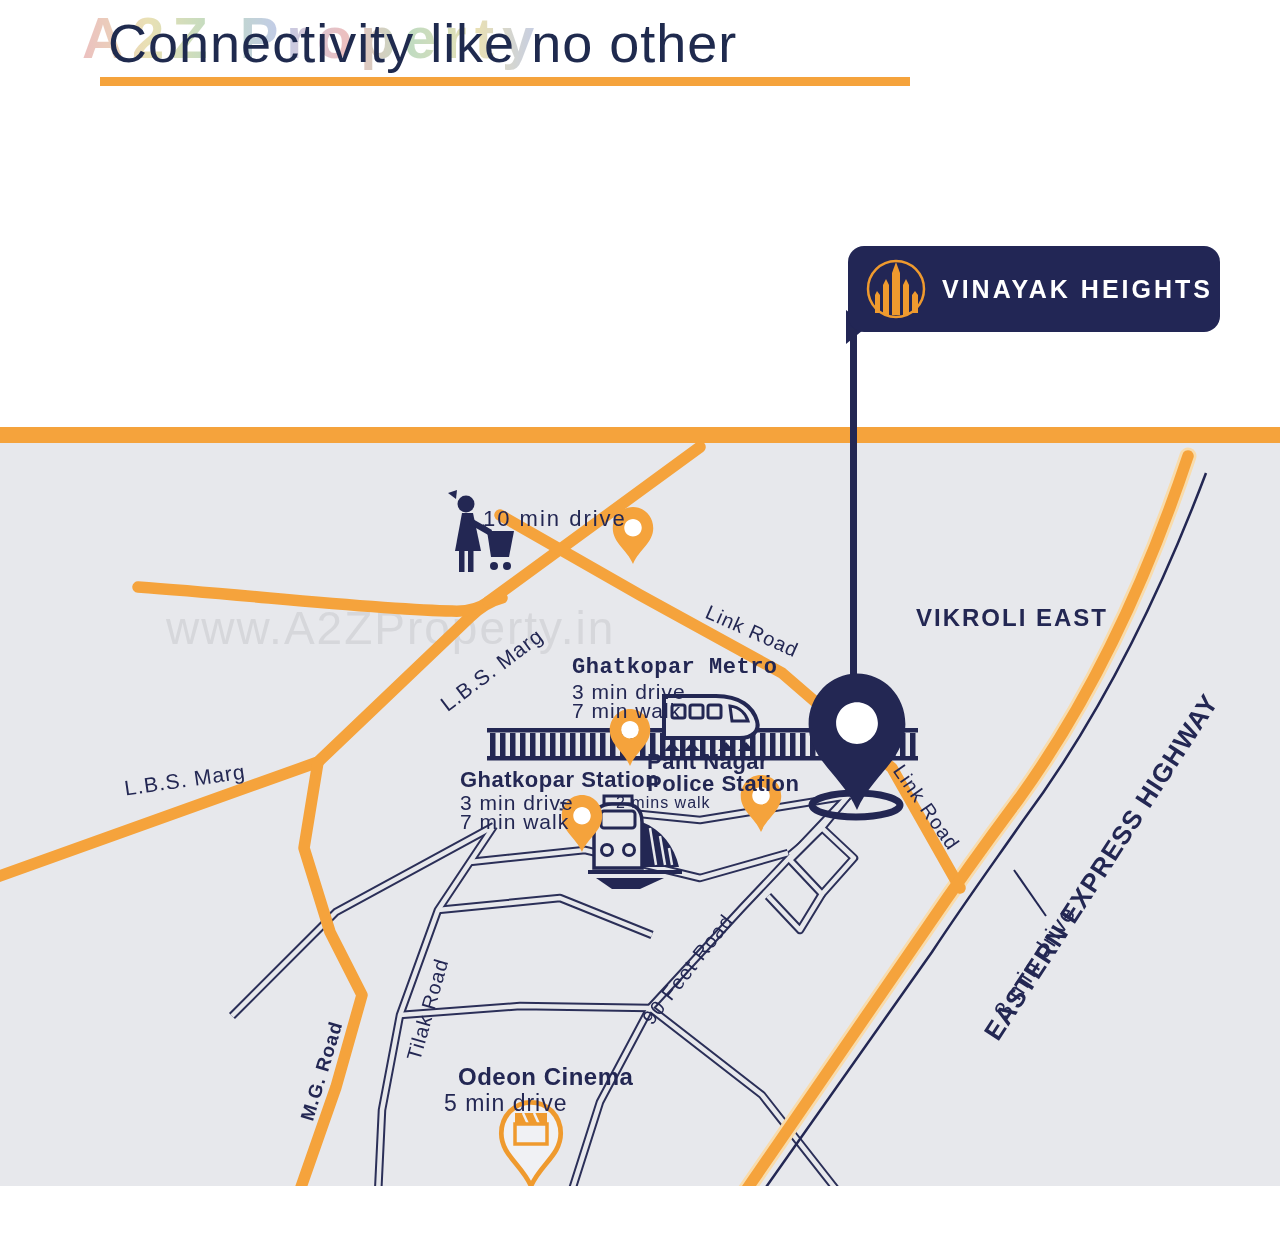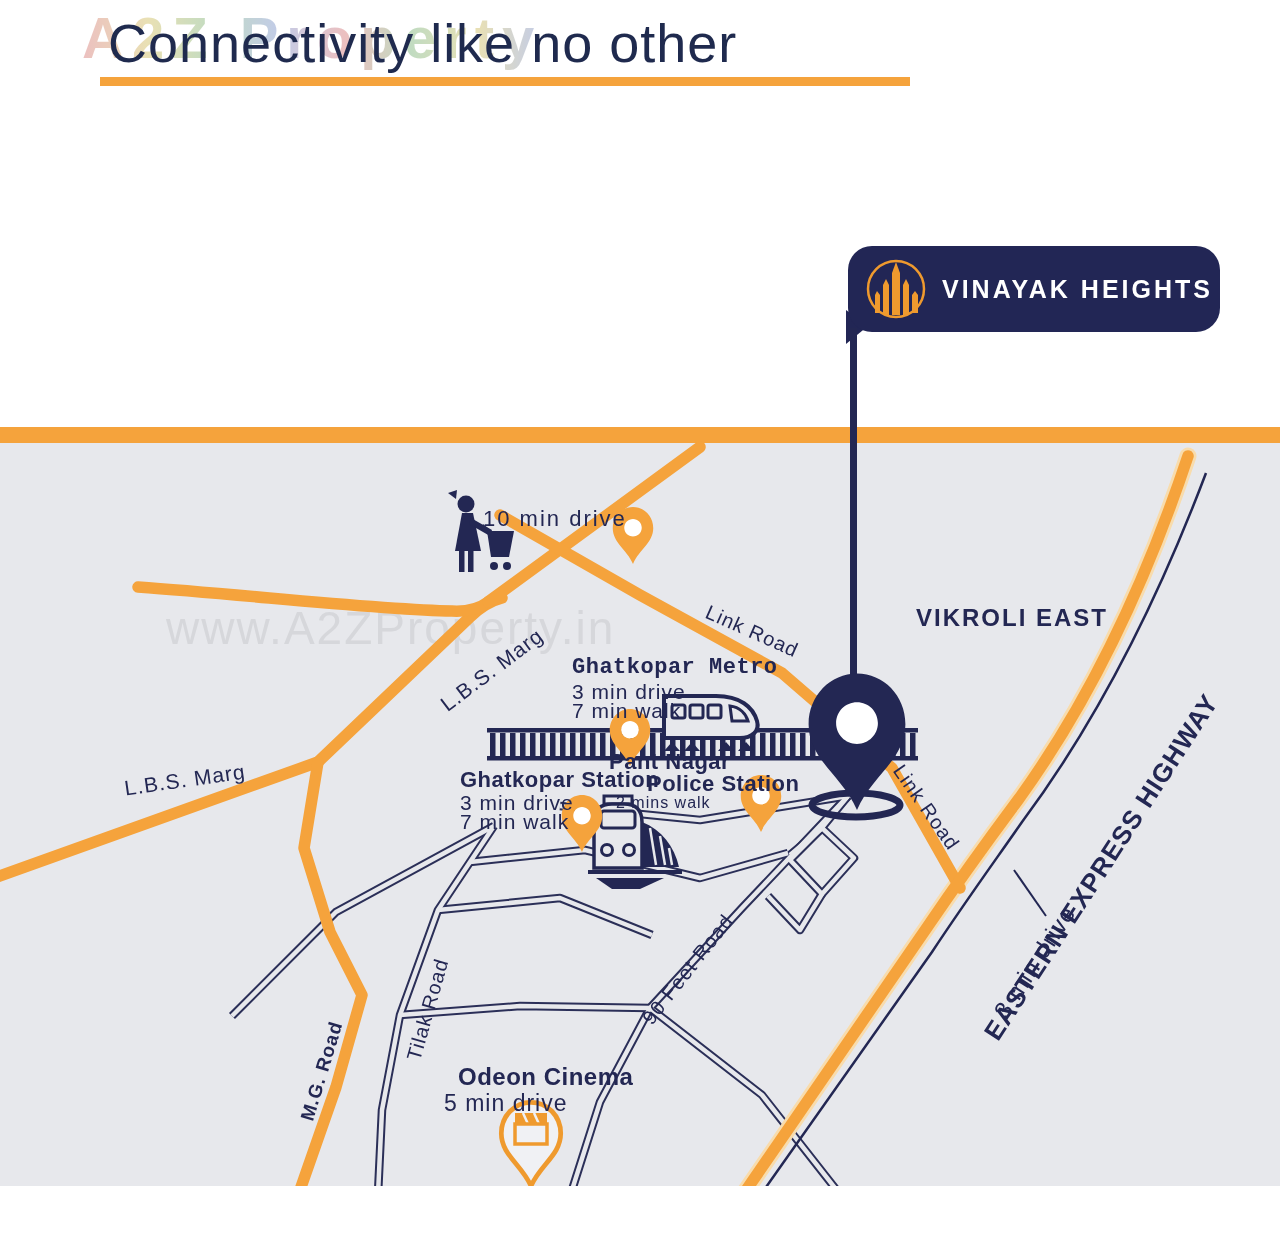--- a/index.html
+++ b/index.html
@@ -8,21 +8,21 @@
   .abs{position:absolute;}
 
   
   .wm-top{left:82px;top:-6px;font-size:58px;font-weight:bold;letter-spacing:8px;
           background:linear-gradient(90deg,#dd8d8d,#d8c878,#8fbf8f,#92a3d6,#dd8d8d,#8fbf8f,#d8c878,#92a3d6);
           -webkit-background-clip:text;background-clip:text;color:transparent;opacity:.55;z-index:1;}
   .title{left:108px;top:2px;font-size:54px;font-weight:normal;color:#1f2a4e;letter-spacing:1px;z-index:2;}
   .title-underline{left:100px;top:67px;width:810px;height:9px;background:#f5a33c;z-index:2;}
 
   
-  .badge{left:848px;top:236px;width:372px;height:86px;background:#222655;border-radius:24px;
+  .badge{left:848px;top:236px;width:372px;height:86px;background:#222655;border-radius:16px;
          display:flex;align-items:center;z-index:5;}
   .badge-label{color:#ffffff;font-size:25px;font-weight:bold;letter-spacing:3px;margin-left:14px;}
   .badge-logo{margin-left:16px;flex:0 0 auto;}
 
   
   .map-svg{left:0;top:0;z-index:3;}
 
   
   .lbl{z-index:4;color:#232753;white-space:nowrap;}
   .b{font-weight:bold;}
@@ -192,21 +192,21 @@
   <div class="abs lbl b" style="left:916px;top:594px;font-size:24px;letter-spacing:2px;">VIKROLI EAST</div>
 
   <div class="abs lbl b" style="left:572px;top:645px;font-size:22px;letter-spacing:.5px;font-family:Liberation Mono, monospace;">Ghatkopar Metro</div>
   <div class="abs lbl" style="left:572px;top:670px;font-size:21px;letter-spacing:1px;">3 min drive</div>
   <div class="abs lbl" style="left:572px;top:689px;font-size:21px;letter-spacing:1px;">7 min walk</div>
 
   <div class="abs lbl b" style="left:460px;top:757px;font-size:22px;letter-spacing:.5px;">Ghatkopar Station</div>
   <div class="abs lbl" style="left:460px;top:781px;font-size:21px;letter-spacing:1px;">3 min drive</div>
   <div class="abs lbl" style="left:460px;top:800px;font-size:21px;letter-spacing:1px;">7 min walk</div>
 
-  <div class="abs lbl b" style="left:609px;top:739px;font-size:22px;letter-spacing:.5px;">Pant Nagar</div>
+  <div class="abs lbl b" style="left:647px;top:739px;font-size:22px;letter-spacing:.5px;">Pant Nagar</div>
   <div class="abs lbl b" style="left:647px;top:761px;font-size:22px;letter-spacing:.5px;">Police Station</div>
   <div class="abs lbl" style="left:616px;top:784px;font-size:16px;letter-spacing:1px;">2 mins walk</div>
 
   <div class="abs lbl b" style="left:458px;top:1053px;font-size:24px;letter-spacing:.5px;">Odeon Cinema</div>
   <div class="abs lbl" style="left:444px;top:1080px;font-size:23px;letter-spacing:1px;">5 min drive</div>
 
   <div class="abs lbl b rot" style="left:918px;top:878px;width:320px;font-size:26px;letter-spacing:1px;transform:rotate(-57deg);">EASTERN EXPRESS HIGHWAY</div>
   <div class="abs lbl rot" style="left:945px;top:938px;width:180px;font-size:24px;letter-spacing:1px;transform:rotate(-57deg);">3 min drive</div>
 
   <div class="abs lbl rot" style="left:412px;top:648px;width:160px;font-size:21px;letter-spacing:1px;transform:rotate(-37deg);">L.B.S. Marg</div>

